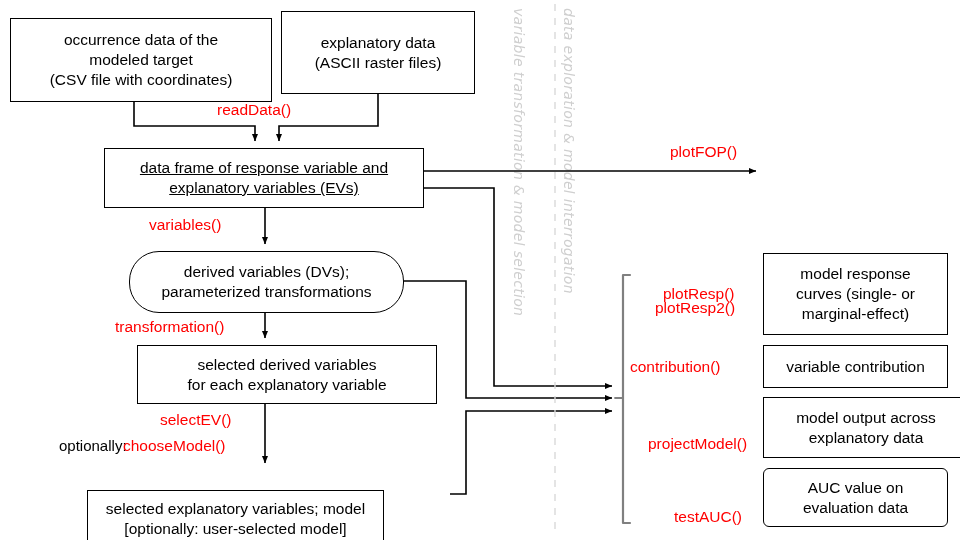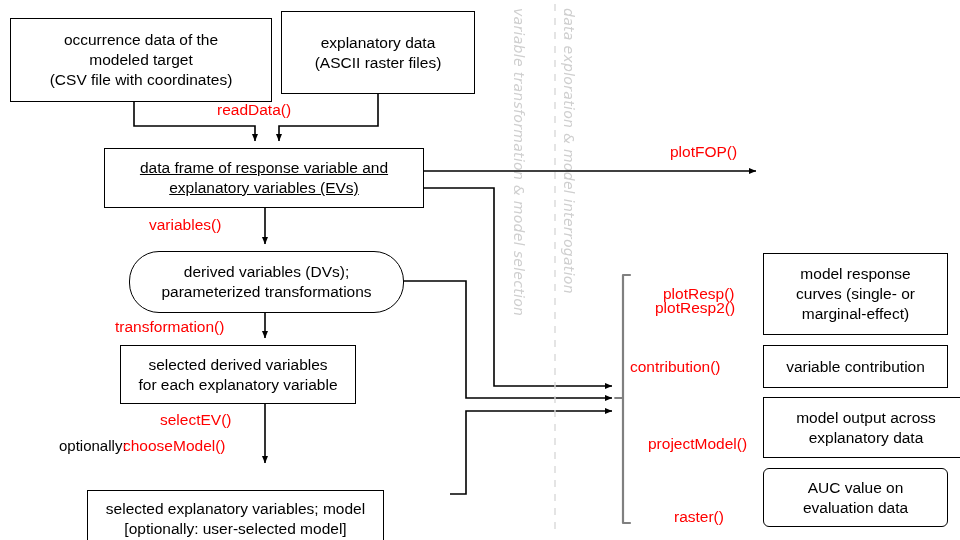--- a/index.html
+++ b/index.html
@@ -119,21 +119,21 @@
 
   <div class="box" style="left:281px; top:11px; width:194px; height:83px;">explanatory data
 (ASCII raster files)</div>
 
   <div class="box" style="left:104px; top:148px; width:320px; height:60px;text-decoration:underline;">data frame of response variable and
 explanatory variables (EVs)</div>
 
   <div class="box" style="left:129px; top:251px; width:275px; height:62px;border-radius:30px;">derived variables (DVs);
 parameterized transformations</div>
 
-  <div class="box" style="left:120px; top:345px; width:236px; height:59px;">selected derived variables
+  <div class="box" style="left:137px; top:345px; width:300px; height:59px;">selected derived variables
 for each explanatory variable</div>
 
   <div class="box" style="left:87px; top:490px; width:297px; height:57px;">selected explanatory variables; model
 [optionally: user-selected model]</div>
 
 
   <div class="box" style="left:763px; top:253px; width:185px; height:82px;">model response
 curves (single- or
 marginal-effect)</div>
 
@@ -160,15 +160,15 @@
   <div class="fnlabel" style="left:670px; top:143px;">plotFOP()</div>
 
   <div class="fnlabel" style="left:663px; top:285px;">plotResp()</div>
 
   <div class="fnlabel" style="left:655px; top:299px;text-align:right;">plotResp2()</div>
 
   <div class="fnlabel" style="left:630px; top:358px;">contribution()</div>
 
   <div class="fnlabel" style="left:648px; top:435px;">projectModel()</div>
 
-  <div class="fnlabel" style="left:674px; top:508px;">raster()</div>
+  <div class="fnlabel" style="left:674px; top:508px;">testAUC()</div>
 
 </div>
 
 </body></html>

